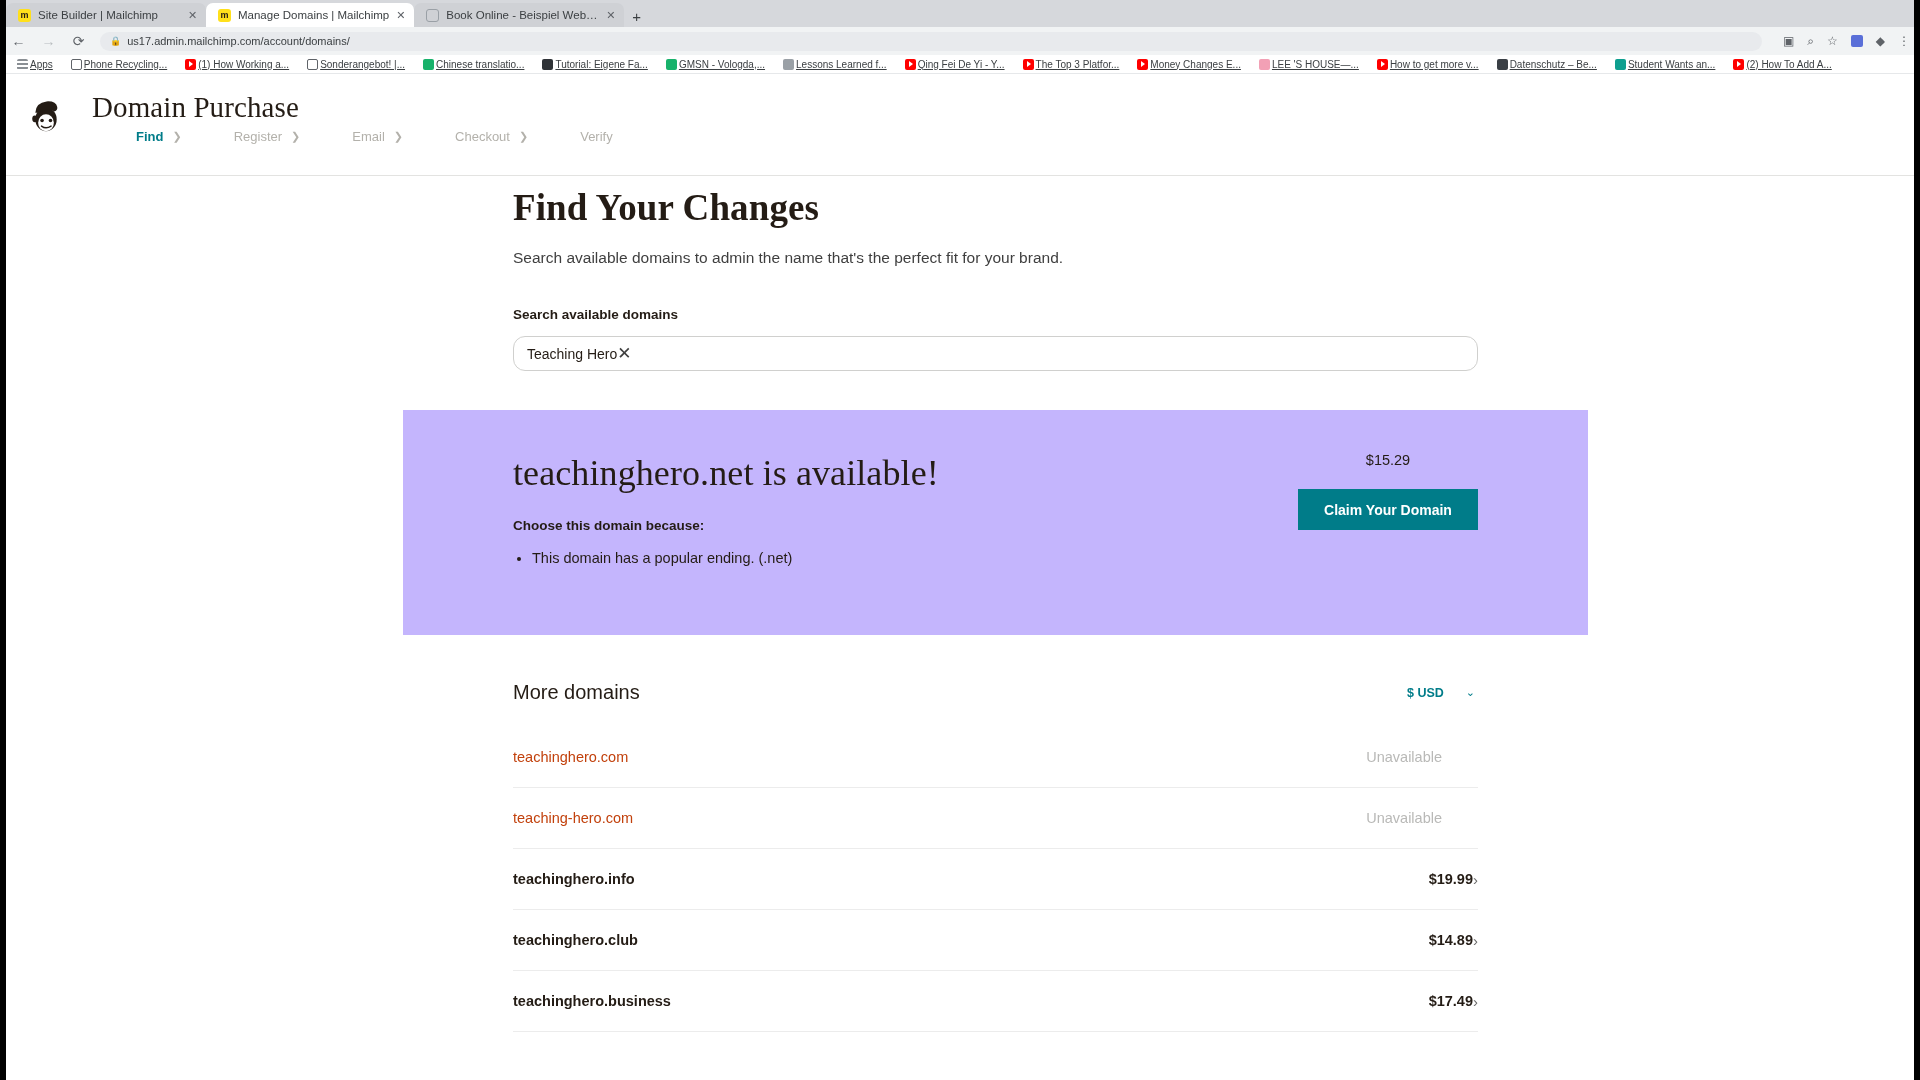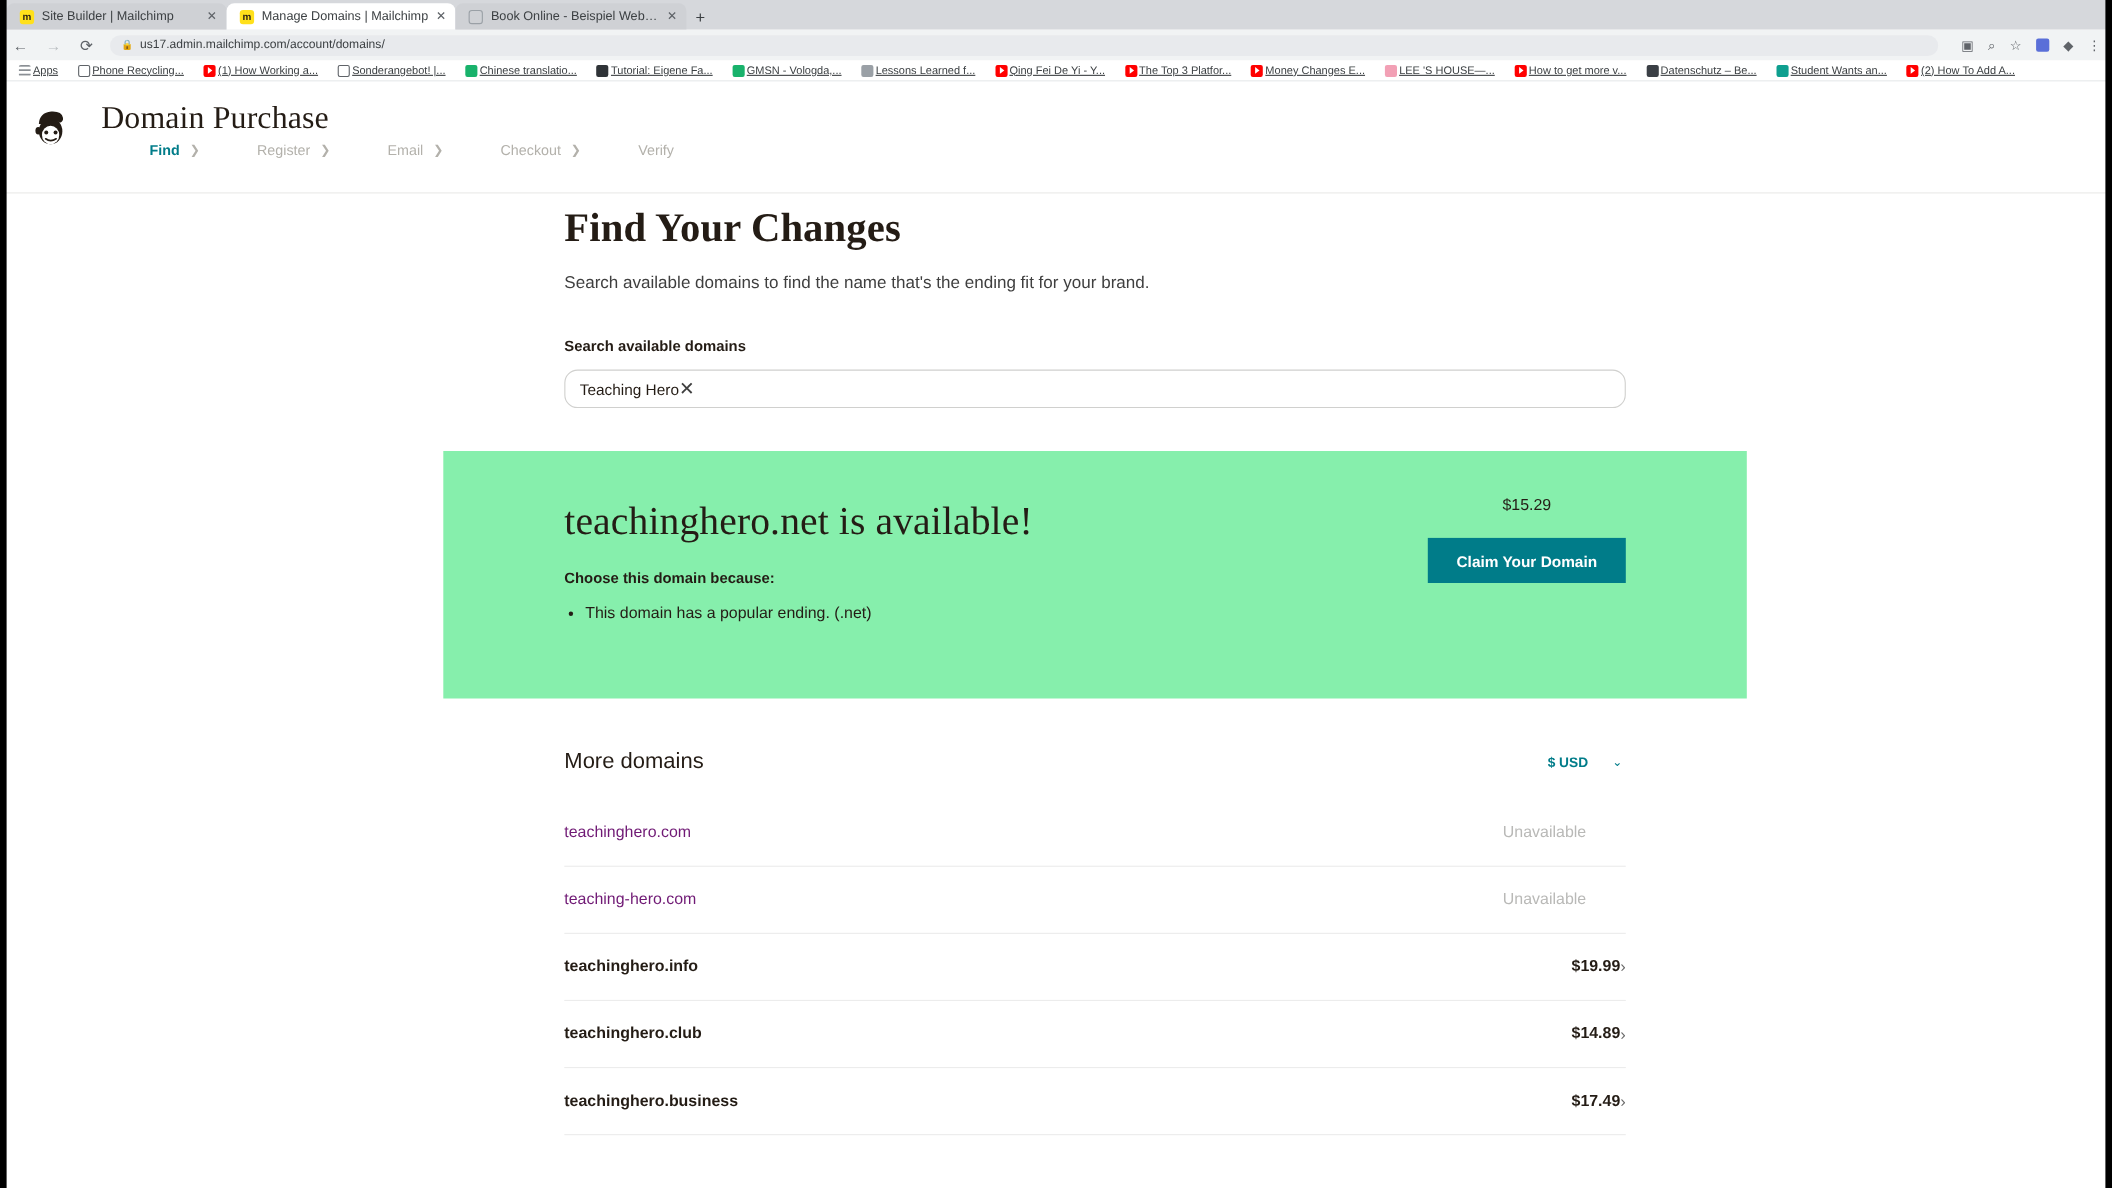--- a/index.html
+++ b/index.html
@@ -119,21 +119,21 @@
     background:#fff;
     display:flex; align-items:center; justify-content:flex-start;
     padding:0 14px 0 13px;
   }
   .search-val { font-size:14px; color:#241c15; }
   .clear-x { font-size:17px; color:#3f3f3f; line-height:1; font-weight:300; }
 
   .avail-banner {
     margin-top:39px; margin-left:-110px;
     width:1185px; min-height:225px;
-    background:#86efac;
+    background:#c4b5fd;
     padding:42px 0 42px 110px;
     position:relative;
   }
   .avail-title {
     font-family:"Liberation Serif", serif;
     font-size:36px; color:#241c15; letter-spacing:0.1px;
   }
   .avail-because { font-size:13.5px; font-weight:bold; color:#241c15; margin-top:24px; }
   .avail-list { margin-top:15px; padding-left:19px; }
   .avail-list li { font-size:14.5px; color:#241c15; line-height:1.5; }
@@ -156,21 +156,21 @@
   .more-title { font-size:20px; color:#241c15; }
   .currency { display:flex; align-items:center; gap:22px; font-size:12.5px; font-weight:bold; color:#007c89; padding-right:3px; }
   .currency .chev { font-size:11px; font-weight:normal; }
 
   .dom-list { margin-top:23px; width:965px; }
   .dom-row {
     height:61px; display:flex; align-items:center; justify-content:space-between;
     border-bottom:1px solid #ececec;
   }
   .dom-name { font-size:14.5px; font-weight:bold; color:#241c15; }
-  .dom-row.unavailable .dom-name { font-weight:normal; color:#701a75; }
+  .dom-row.unavailable .dom-name { font-weight:normal; color:#c2410c; }
   .dom-right { display:flex; align-items:center; }
   .dom-price { font-size:14.5px; font-weight:bold; color:#241c15; }
   .dom-status { font-size:14.5px; color:#b9b9b7; padding-right:36px; }
   .dom-chev { font-size:15px; color:#6a6a6a; line-height:1; }
 
   
   .edge-left { position:absolute; left:0; top:0; width:6px; height:1080px; background:#000; }
   .edge-right { position:absolute; right:0; top:0; width:6px; height:1080px; background:#000; }
 </style>
 </head>
@@ -304,21 +304,21 @@
       <span class="crumb">Checkout</span>
       <span class="crumb-sep">❯</span>
       <span class="crumb">Verify</span>
     </div>
   </div>
 
   <div class="content">
     <div class="col">
 
       <h1 class="main-title">Find Your Changes</h1>
-      <div class="main-sub">Search available domains to find the name that's the ending fit for your brand.</div>
+      <div class="main-sub">Search available domains to admin the name that's the perfect fit for your brand.</div>
 
       <div class="field-label">Search available domains</div>
       <div class="search-wrap">
         <span class="search-val">Teaching Hero</span>
         <span class="clear-x">✕</span>
       </div>
 
       <div class="avail-banner">
         <div class="avail-title">teachinghero.net is available!</div>
         <div class="avail-because">Choose this domain because:</div>

